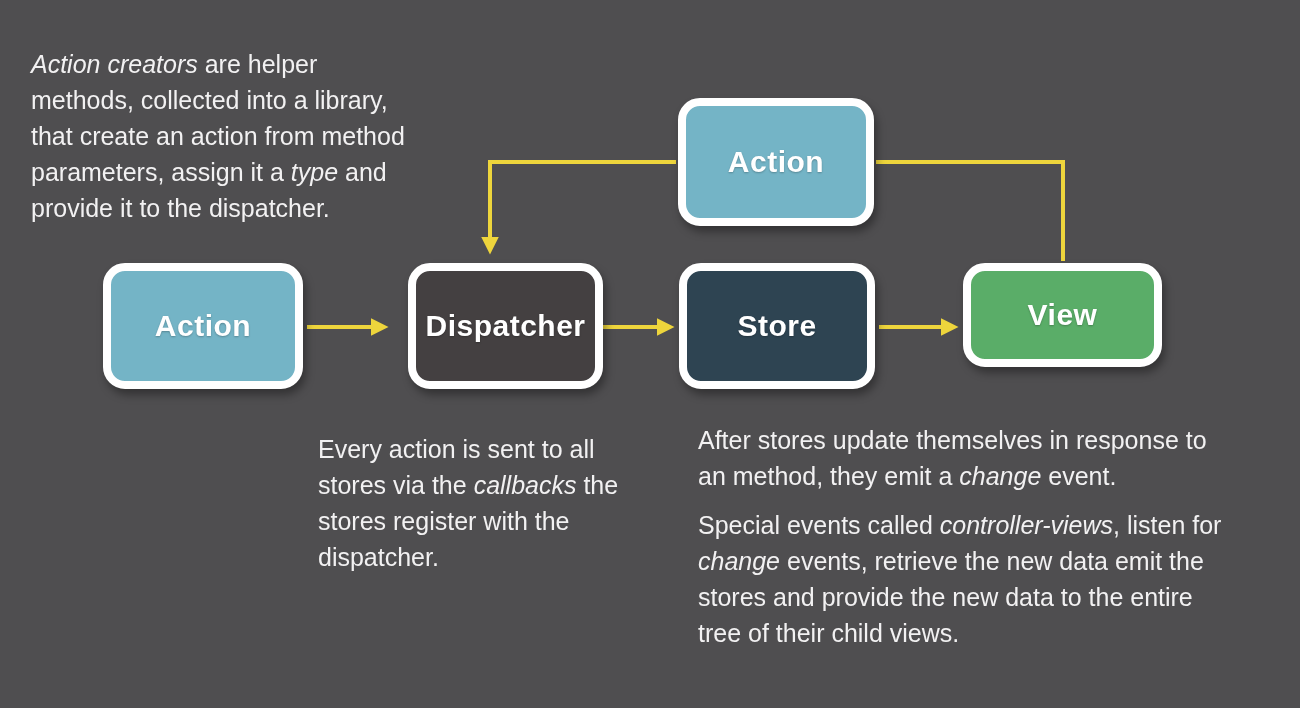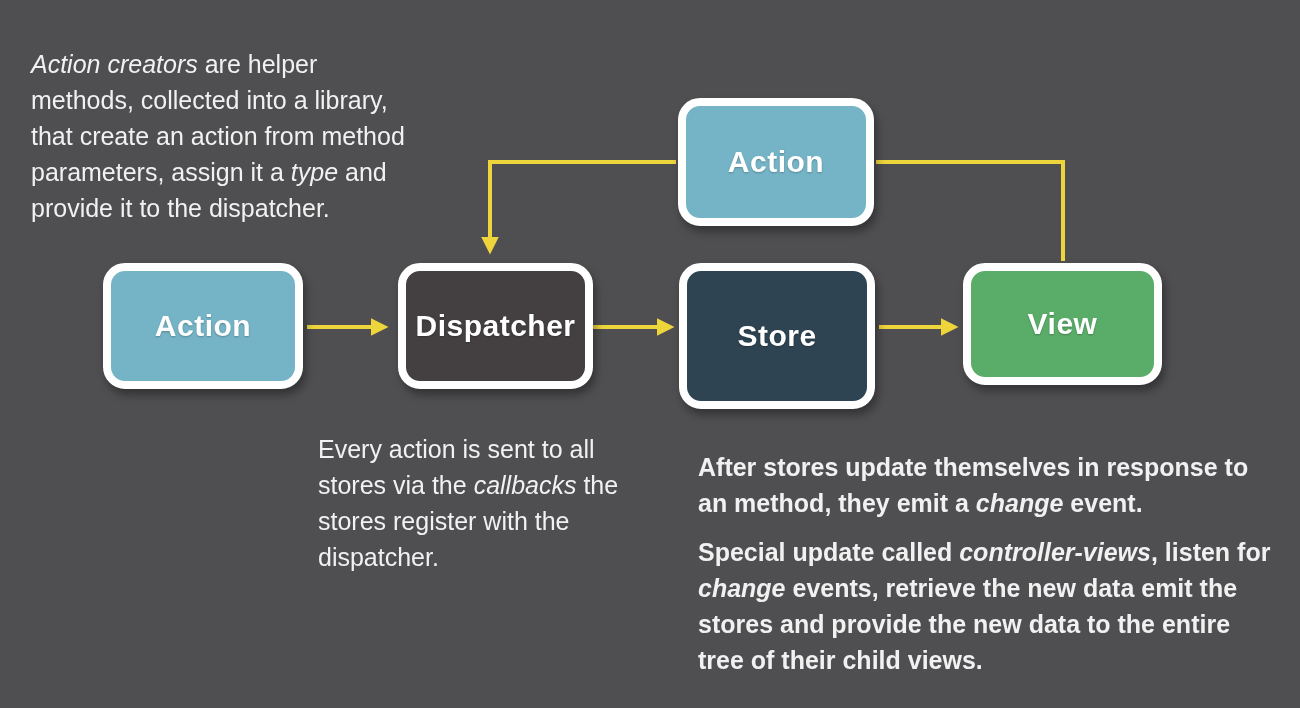--- a/index.html
+++ b/index.html
@@ -27,33 +27,33 @@
     justify-content: center;
     color: #ffffff;
     font-weight: bold;
     font-size: 30px;
     text-shadow: 0 1px 2px rgba(0,0,0,0.25);
     letter-spacing: 0.5px;
     text-align: right;
   }
   .node-action-top  { left: 678px; top:  98px; width: 196px; height: 128px; background: #74b4c6; }
   .node-action-left { left: 103px; top: 263px; width: 200px; height: 126px; background: #74b4c6; }
-  .node-dispatcher  { left: 398px; top: 263px; width: 195px; height: 126px; background: #444041; }
-  .node-store       { left: 679px; top: 263px; width: 196px; height: 146px; background: #2e4452; }
-  .node-view        { left: 963px; top: 263px; width: 199px; height: 122px; background: #5aad68; }
+  .node-dispatcher  { left: 408px; top: 263px; width: 195px; height: 126px; background: #444041; }
+  .node-store       { left: 679px; top: 263px; width: 196px; height: 126px; background: #2e4452; }
+  .node-view        { left: 963px; top: 263px; width: 199px; height: 104px; background: #5aad68; }
   .note {
     position: absolute;
     color: #f2f1f2;
     font-size: 25px;
     line-height: 36px;
   }
   .note em { font-style: italic; }
   .note-action-creators { left: 31px;  top: 46px;  width: 460px; }
   .note-dispatcher      { left: 318px; top: 431px; width: 350px; }
-  .note-store           { left: 698px; top: 449px; width: 580px; font-weight: bold; }
+  .note-store           { left: 698px; top: 422px; width: 580px; }
   .note-store .para2    { margin-top: 13px; }
 </style>
 </head>
 <body>
 
 <div class="stage">
 
   <svg class="connectors" viewBox="0 0 1300 708" xmlns="http://www.w3.org/2000/svg" aria-hidden="true">
     <defs>
       <marker id="arrow" viewBox="0 0 10 10" refX="7.5" refY="5" markerWidth="4.5" markerHeight="4.5" orient="auto">
@@ -91,16 +91,16 @@
   <div class="node node-view">
     <span>View</span>
   </div>
 
   <div class="note note-action-creators"><em>Action creators</em><span> are helper</span><br><span>methods, collected into a library,</span><br><span>that create an action from method</span><br><span>parameters, assign it a </span><em>type</em><span> and</span><br><span>provide it to the dispatcher.</span></div>
 
   <div class="note note-dispatcher"><span>Every action is sent to all</span><br><span>stores via the </span><em>callbacks</em><span> the</span><br><span>stores register with the</span><br><span>dispatcher.</span></div>
 
   <div class="note note-store">
     <p class="para1"><span>After stores update themselves in response to</span><br><span>an method, they emit a </span><em>change</em><span> event.</span></p>
-    <p class="para2"><span>Special update called </span><em>controller-views</em><span>, listen for</span><br><em>change</em><span> events, retrieve the new data emit the</span><br><span>stores and provide the new data to the entire</span><br><span>tree of their child views.</span></p>
+    <p class="para2"><span>Special events called </span><em>controller-views</em><span>, listen for</span><br><em>change</em><span> events, retrieve the new data emit the</span><br><span>stores and provide the new data to the entire</span><br><span>tree of their child views.</span></p>
   </div>
 
 </div>
 
 </body></html>

